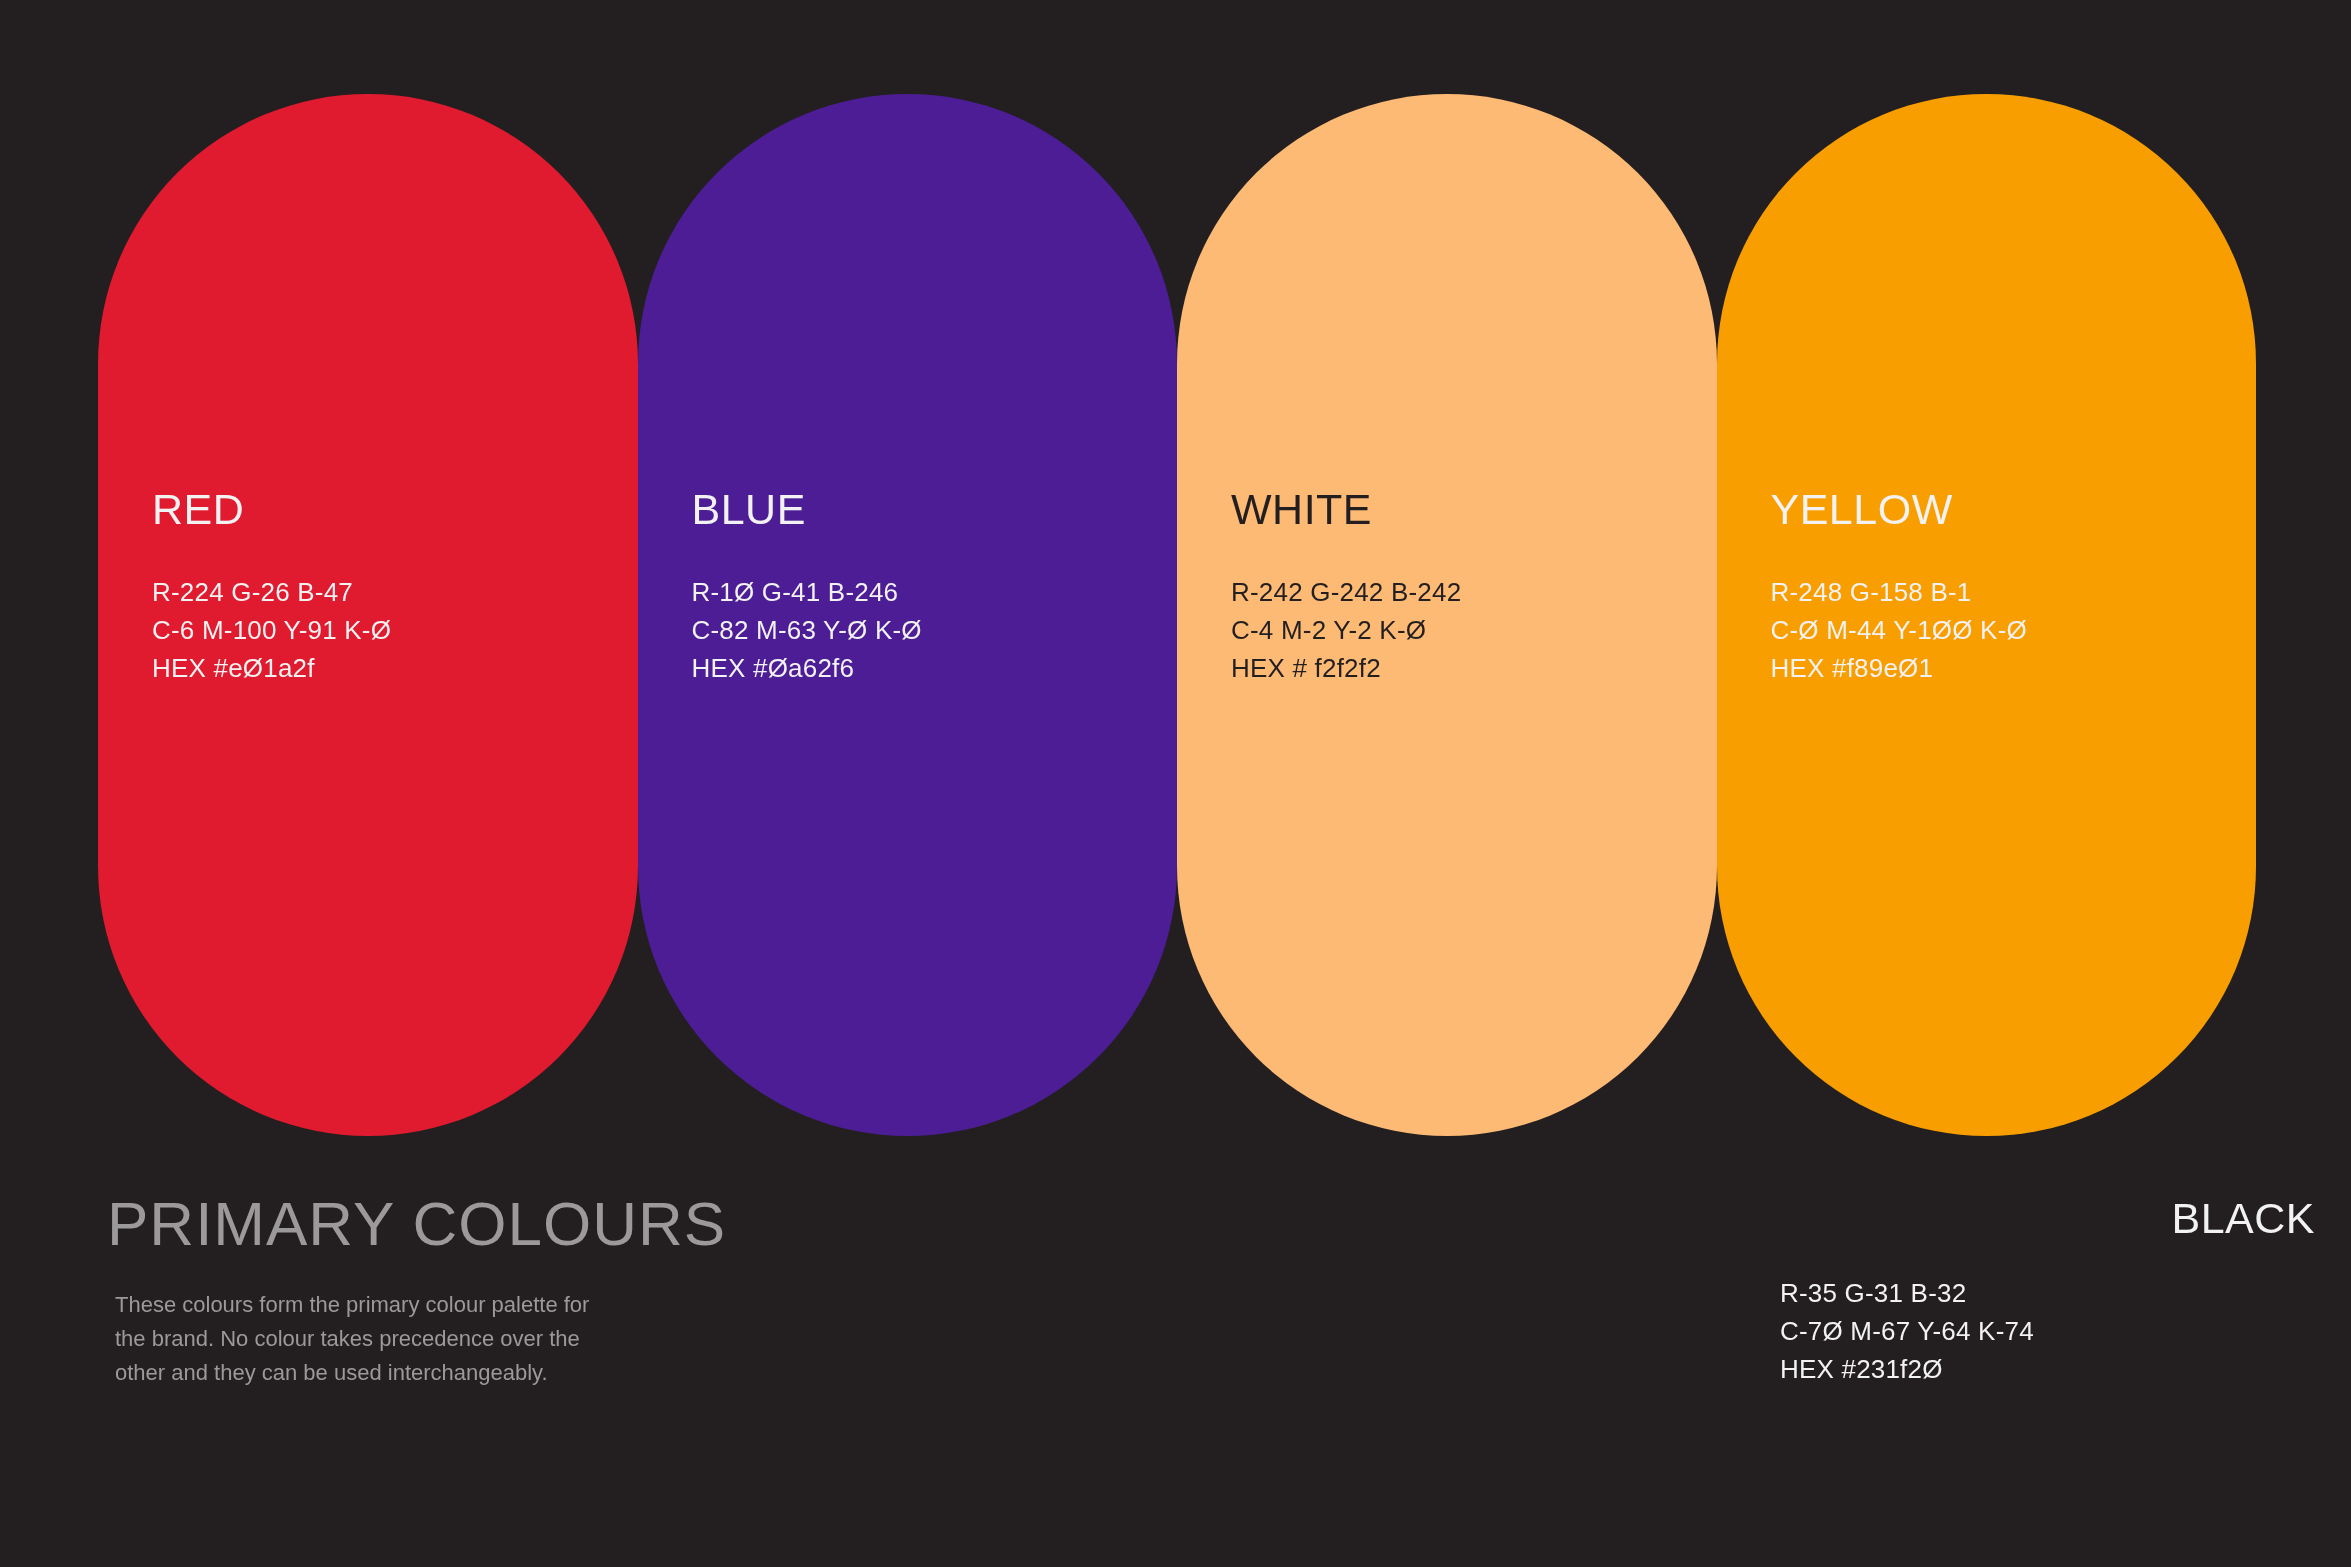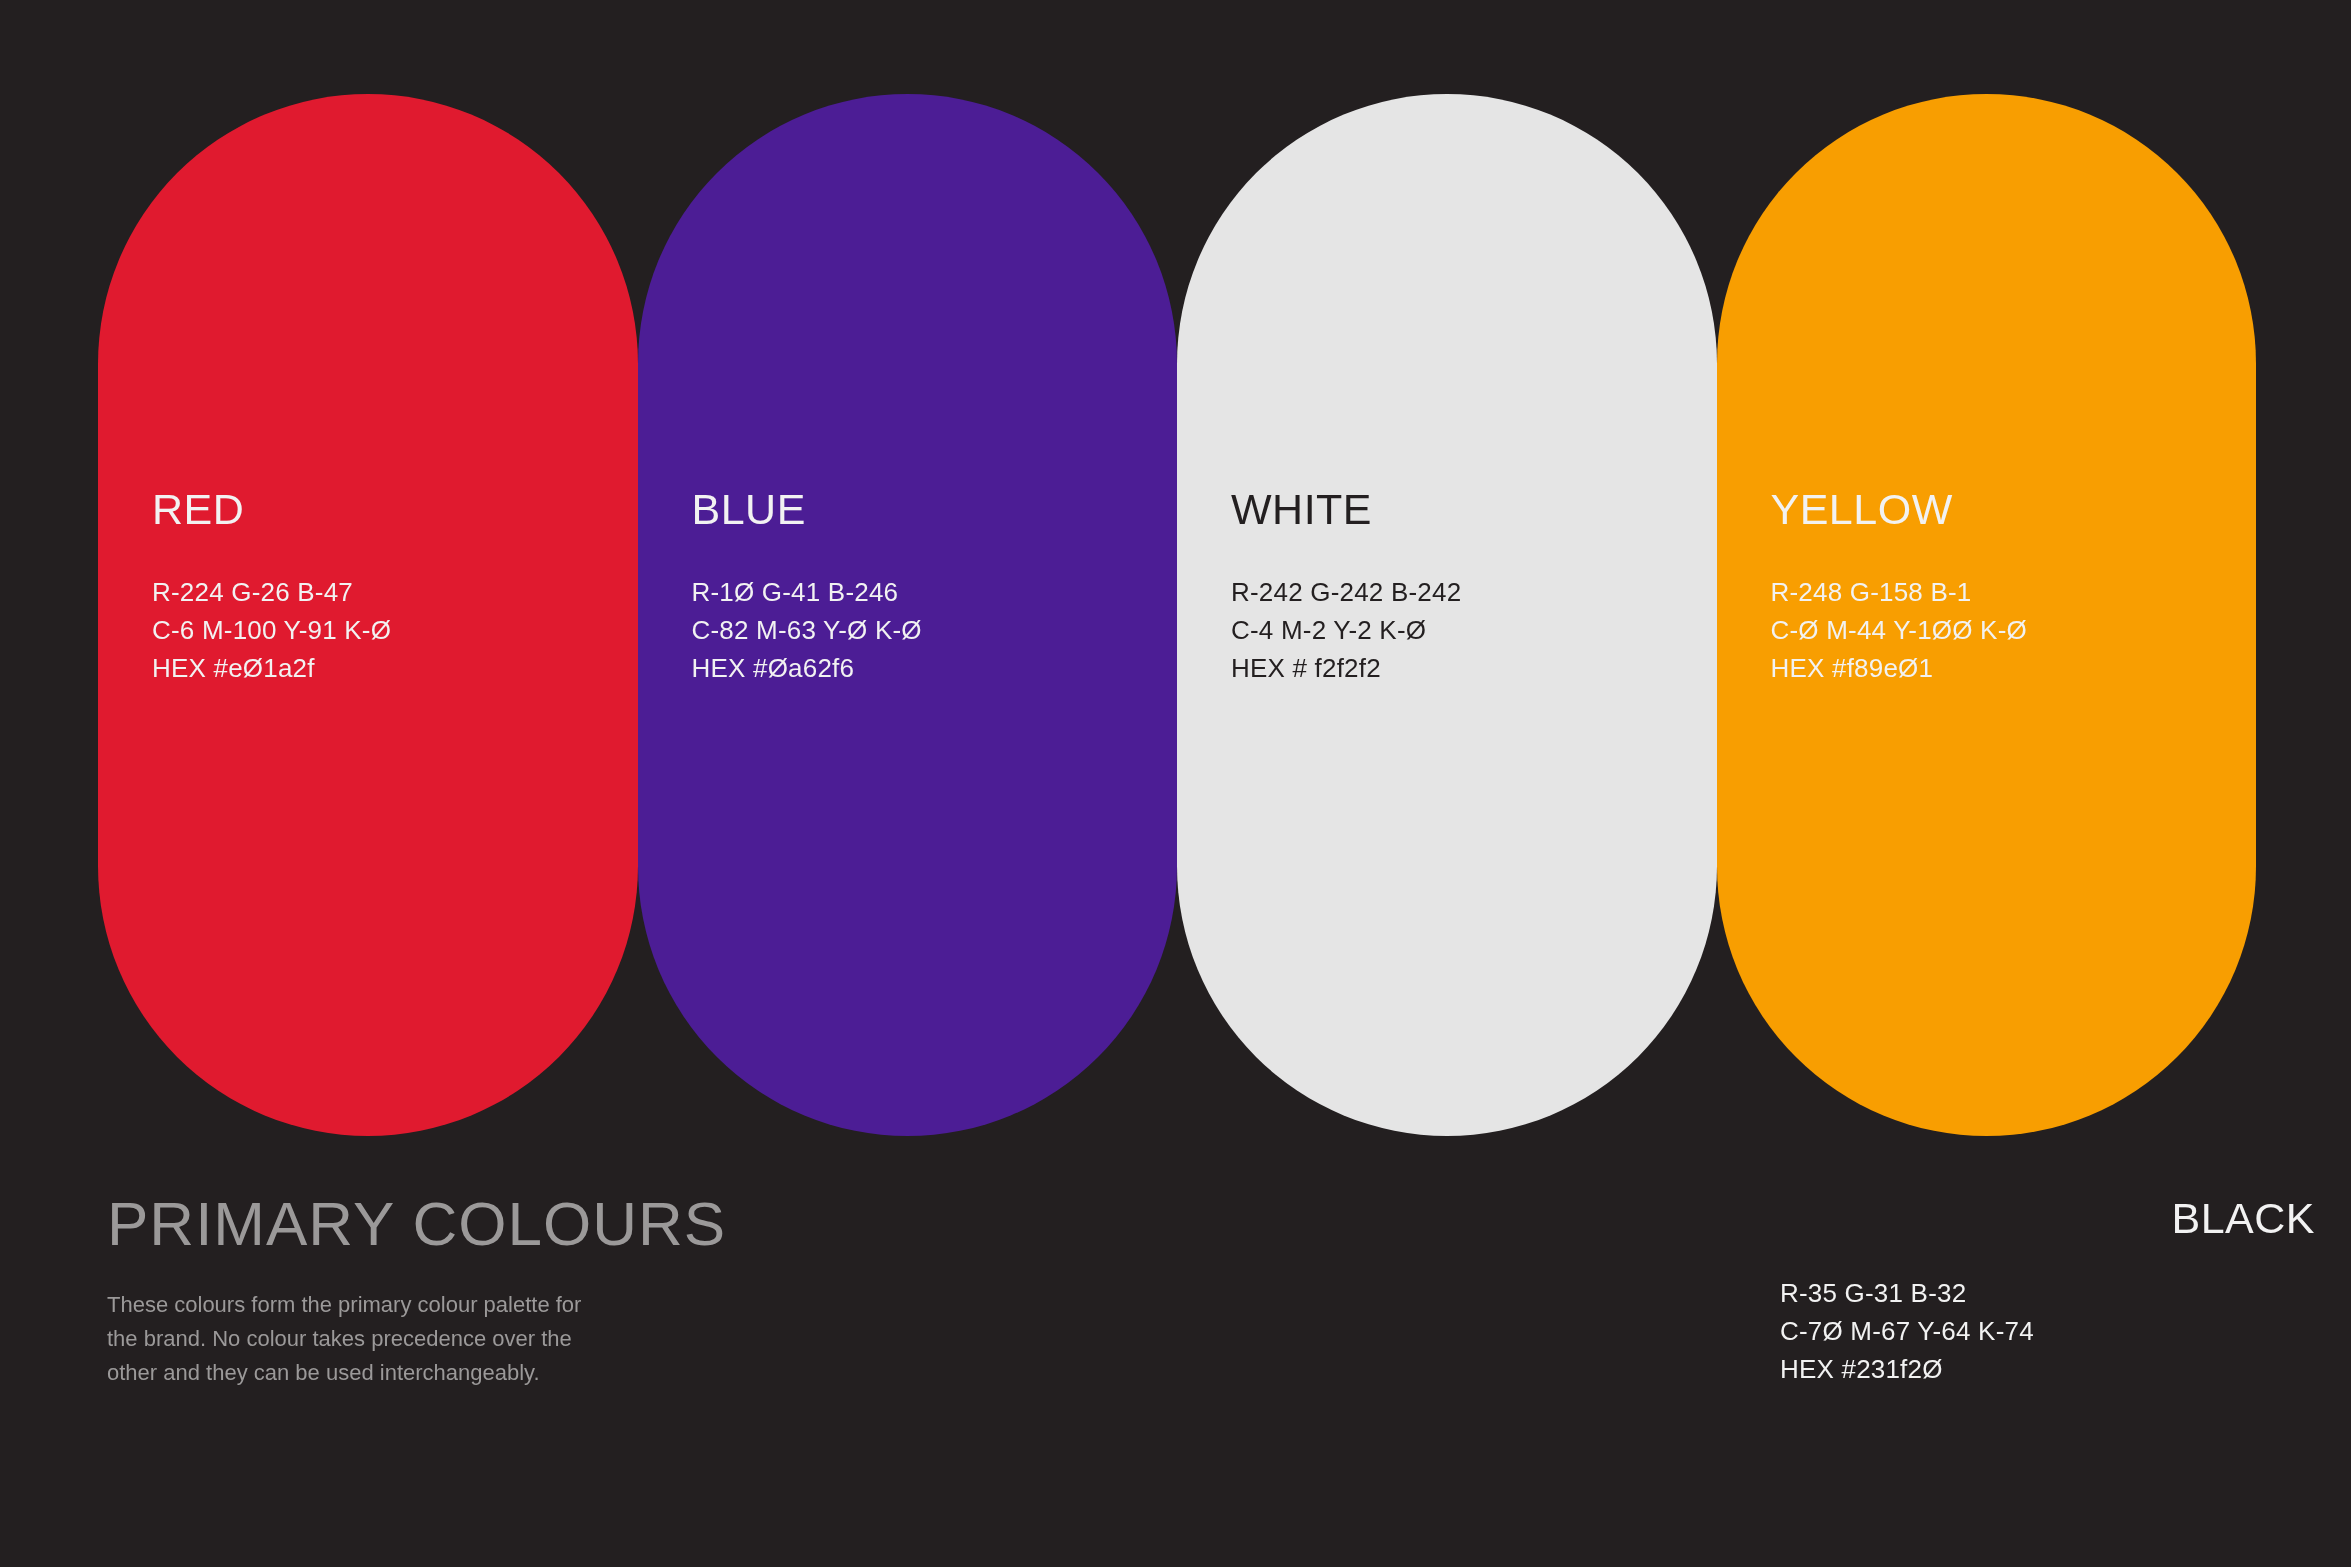--- a/index.html
+++ b/index.html
@@ -76,21 +76,21 @@
     margin: 0 0 32.5px 0;
     white-space: nowrap;
   }
 
   #primary-desc {
     font-size: 22px;
     font-weight: 400;
     line-height: 34px;
     color: #9b9999;
     width: 507px;
-    margin: 0;
+    margin: 8px;
   }
 
   #bottom-right {
     position: absolute;
     left: 1780px;
     top: 1197px;
     width: 535px;
   }
 
   #black-name {
@@ -124,21 +124,21 @@
 
   <div class="swatch" style="background: #4c1d95; color: rgb(242, 242, 242);">
     <div class="swatch-inner">
       <div class="swatch-name">BLUE</div>
       <div class="spec-line">R-1Ø   G-41   B-246</div>
       <div class="spec-line">C-82   M-63   Y-Ø   K-Ø</div>
       <div class="spec-line">HEX #Øa62f6</div>
     </div>
   </div>
 
-  <div class="swatch" style="background: #e5e5e5; color: rgb(35, 31, 32);">
+  <div class="swatch" style="background: #fdba74; color: rgb(35, 31, 32);">
     <div class="swatch-inner">
       <div class="swatch-name">WHITE</div>
       <div class="spec-line">R-242   G-242   B-242</div>
       <div class="spec-line">C-4   M-2   Y-2   K-Ø</div>
       <div class="spec-line">HEX  # f2f2f2</div>
     </div>
   </div>
 
   <div class="swatch" style="background: rgb(248, 158, 1); color: rgb(242, 242, 242);">
     <div class="swatch-inner">

